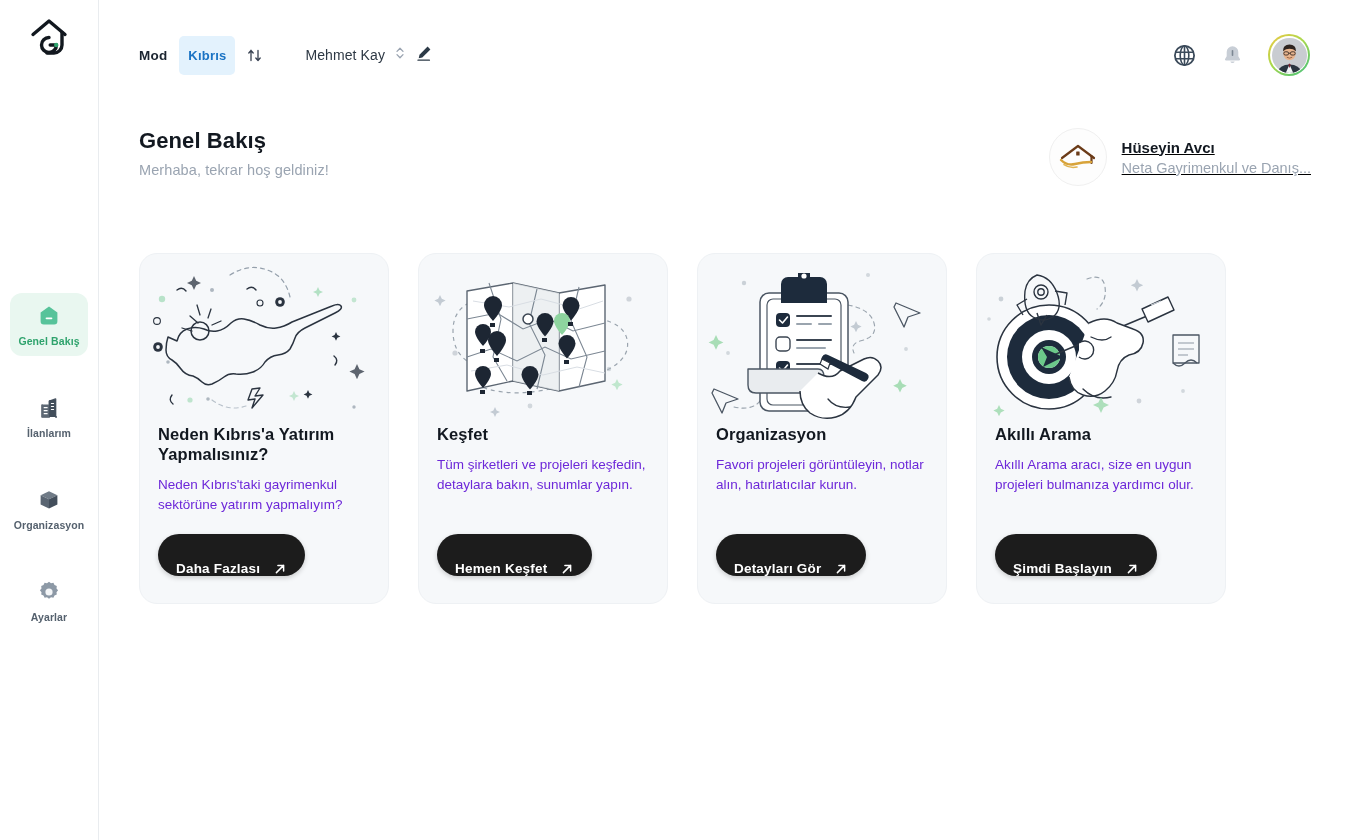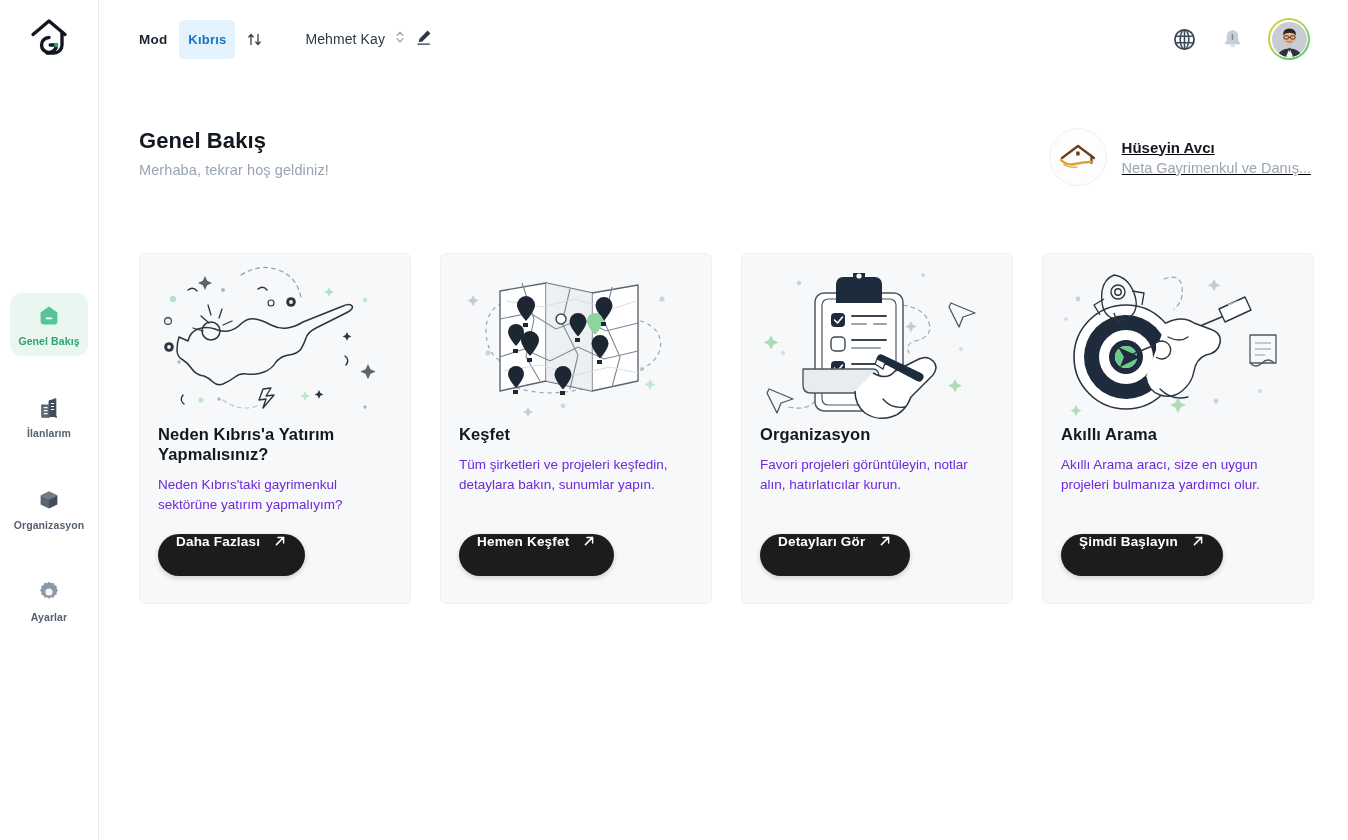--- a/index.html
+++ b/index.html
@@ -41,21 +41,21 @@
   .nav-label {
     margin-top: 6px;
     font-size: 10.5px; font-weight: 700;
     color: #55616e; letter-spacing: .1px;
     white-space: nowrap;
   }
   .nav-item.active .nav-label { color: #2fa36d; }
 
   
   .topbar {
-    position: absolute; left: 99px; top: 0;
+    position: absolute; left: 99px; top: 16px;
     width: 1249px; height: 78px;
     display: flex; align-items: center;
   }
   .topbar-left { display: flex; align-items: center; gap: 0; padding-left: 40px; }
   .mod-label {
     font-size: 13.5px; font-weight: 700; color: #1b2430; letter-spacing: .2px;
   }
   .mod-pill {
     margin-left: 12px;
     background: #e3f2fd; color: #1a73c4;
@@ -105,24 +105,24 @@
   }
   .org-name { font-size: 15px; font-weight: 700; color: #121820; }
   .org-desc { margin-top: 4px; font-size: 14.5px; color: #9aa4b1; }
 
   
   .cards {
     position: absolute; left: 139px; top: 253px;
     display: flex; gap: 29px;
   }
   .card {
-    width: 272px; height: 351px;
+    width: 250px; height: 351px;
     background: #f6f8fa;
     border: 1px solid #eef1f4;
-    border-radius: 6px;
+    border-radius: 18px;
     padding: 0;
     display: flex; flex-direction: column;
     overflow: hidden;
   }
   .card-illo {
     height: 170px; width: 100%;
     display: flex; align-items: center; justify-content: center;
     padding-top: 4px;
   }
   .card-body { padding: 0 18px; flex: 1; display: flex; flex-direction: column; }
@@ -133,21 +133,21 @@
   .card-desc {
     margin-top: 11px;
     font-size: 13.5px; color: #6d28d9; line-height: 1.45;
   }
   .card-btn {
     margin-top: auto; margin-bottom: 27px;
     align-self: flex-start;
     background: #1c1c1c; color: #ffffff;
     border: none; border-radius: 22px;
     height: 42px; padding: 0 18px;
-    display: inline-flex; align-items: flex-start; gap: 13px;
+    display: inline-flex; align-items: flex-end; gap: 13px;
     font-family: "Liberation Sans", sans-serif;
     font-size: 13.5px; font-weight: 700; letter-spacing: .2px;
     cursor: pointer;
     box-shadow: 0 2px 5px rgba(0,0,0,.18);
   }
   .card-btn .arr { display: flex; }
 </style>
 </head>
 <body>
 

